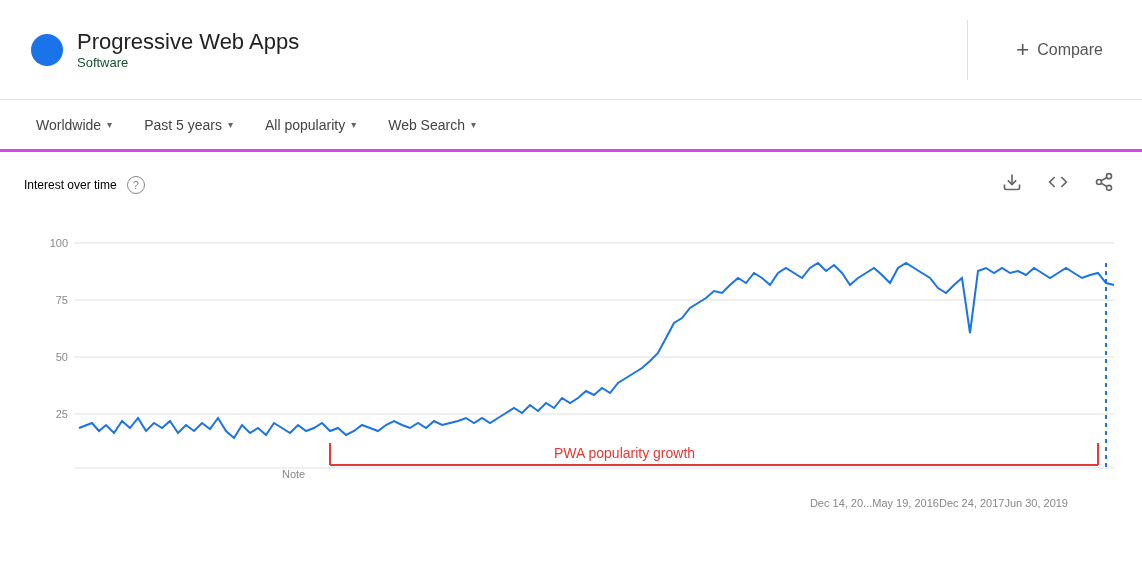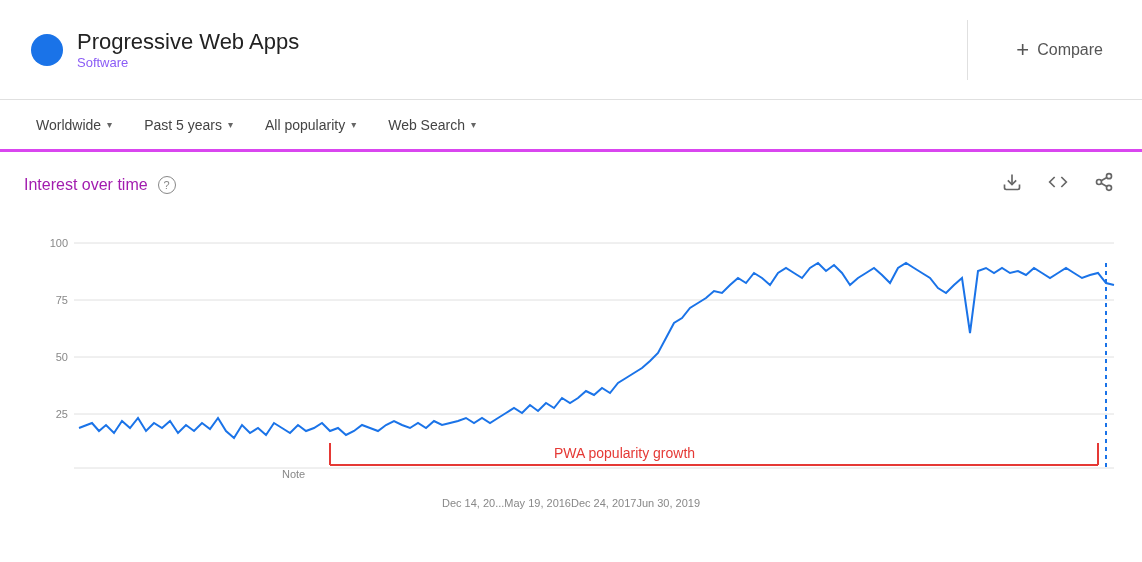--- a/index.html
+++ b/index.html
@@ -26,21 +26,21 @@
       background: #1a73e8;
       flex-shrink: 0;
     }
     .header-text h1 {
       font-size: 22px;
       font-weight: 400;
       color: #222;
     }
     .header-text p {
       font-size: 13px;
-      color: #8b5cf6;
+      color: #14532d;
     }
     .header-divider {
       width: 1px;
       height: 60px;
       background: #e0e0e0;
       margin: 0 40px;
     }
     .compare-btn {
       display: flex;
       align-items: center;
@@ -93,22 +93,22 @@
       align-items: center;
       justify-content: space-between;
       margin-bottom: 12px;
     }
     .chart-title-group {
       display: flex;
       align-items: center;
       gap: 10px;
     }
     .chart-title {
-      font-size: 16px;
-      color: #a21caf;
+      font-size: 12px;
+      color: #000000;
     }
     .help-icon {
       width: 18px;
       height: 18px;
       border: 1.5px solid #888;
       border-radius: 50%;
       display: flex;
       align-items: center;
       justify-content: center;
       font-size: 11px;
@@ -136,21 +136,21 @@
       height: 280px;
     }
     .chart-svg {
       width: 100%;
       height: 100%;
     }
 
     
     .x-labels {
       display: flex;
-      justify-content: center;
+      justify-content: flex-end;
       padding: 4px 50px 0 50px;
       font-size: 11px;
       color: #888;
     }
   </style>
 </head>
 <body>
 
 <div class="header">
   <div class="header-left">

